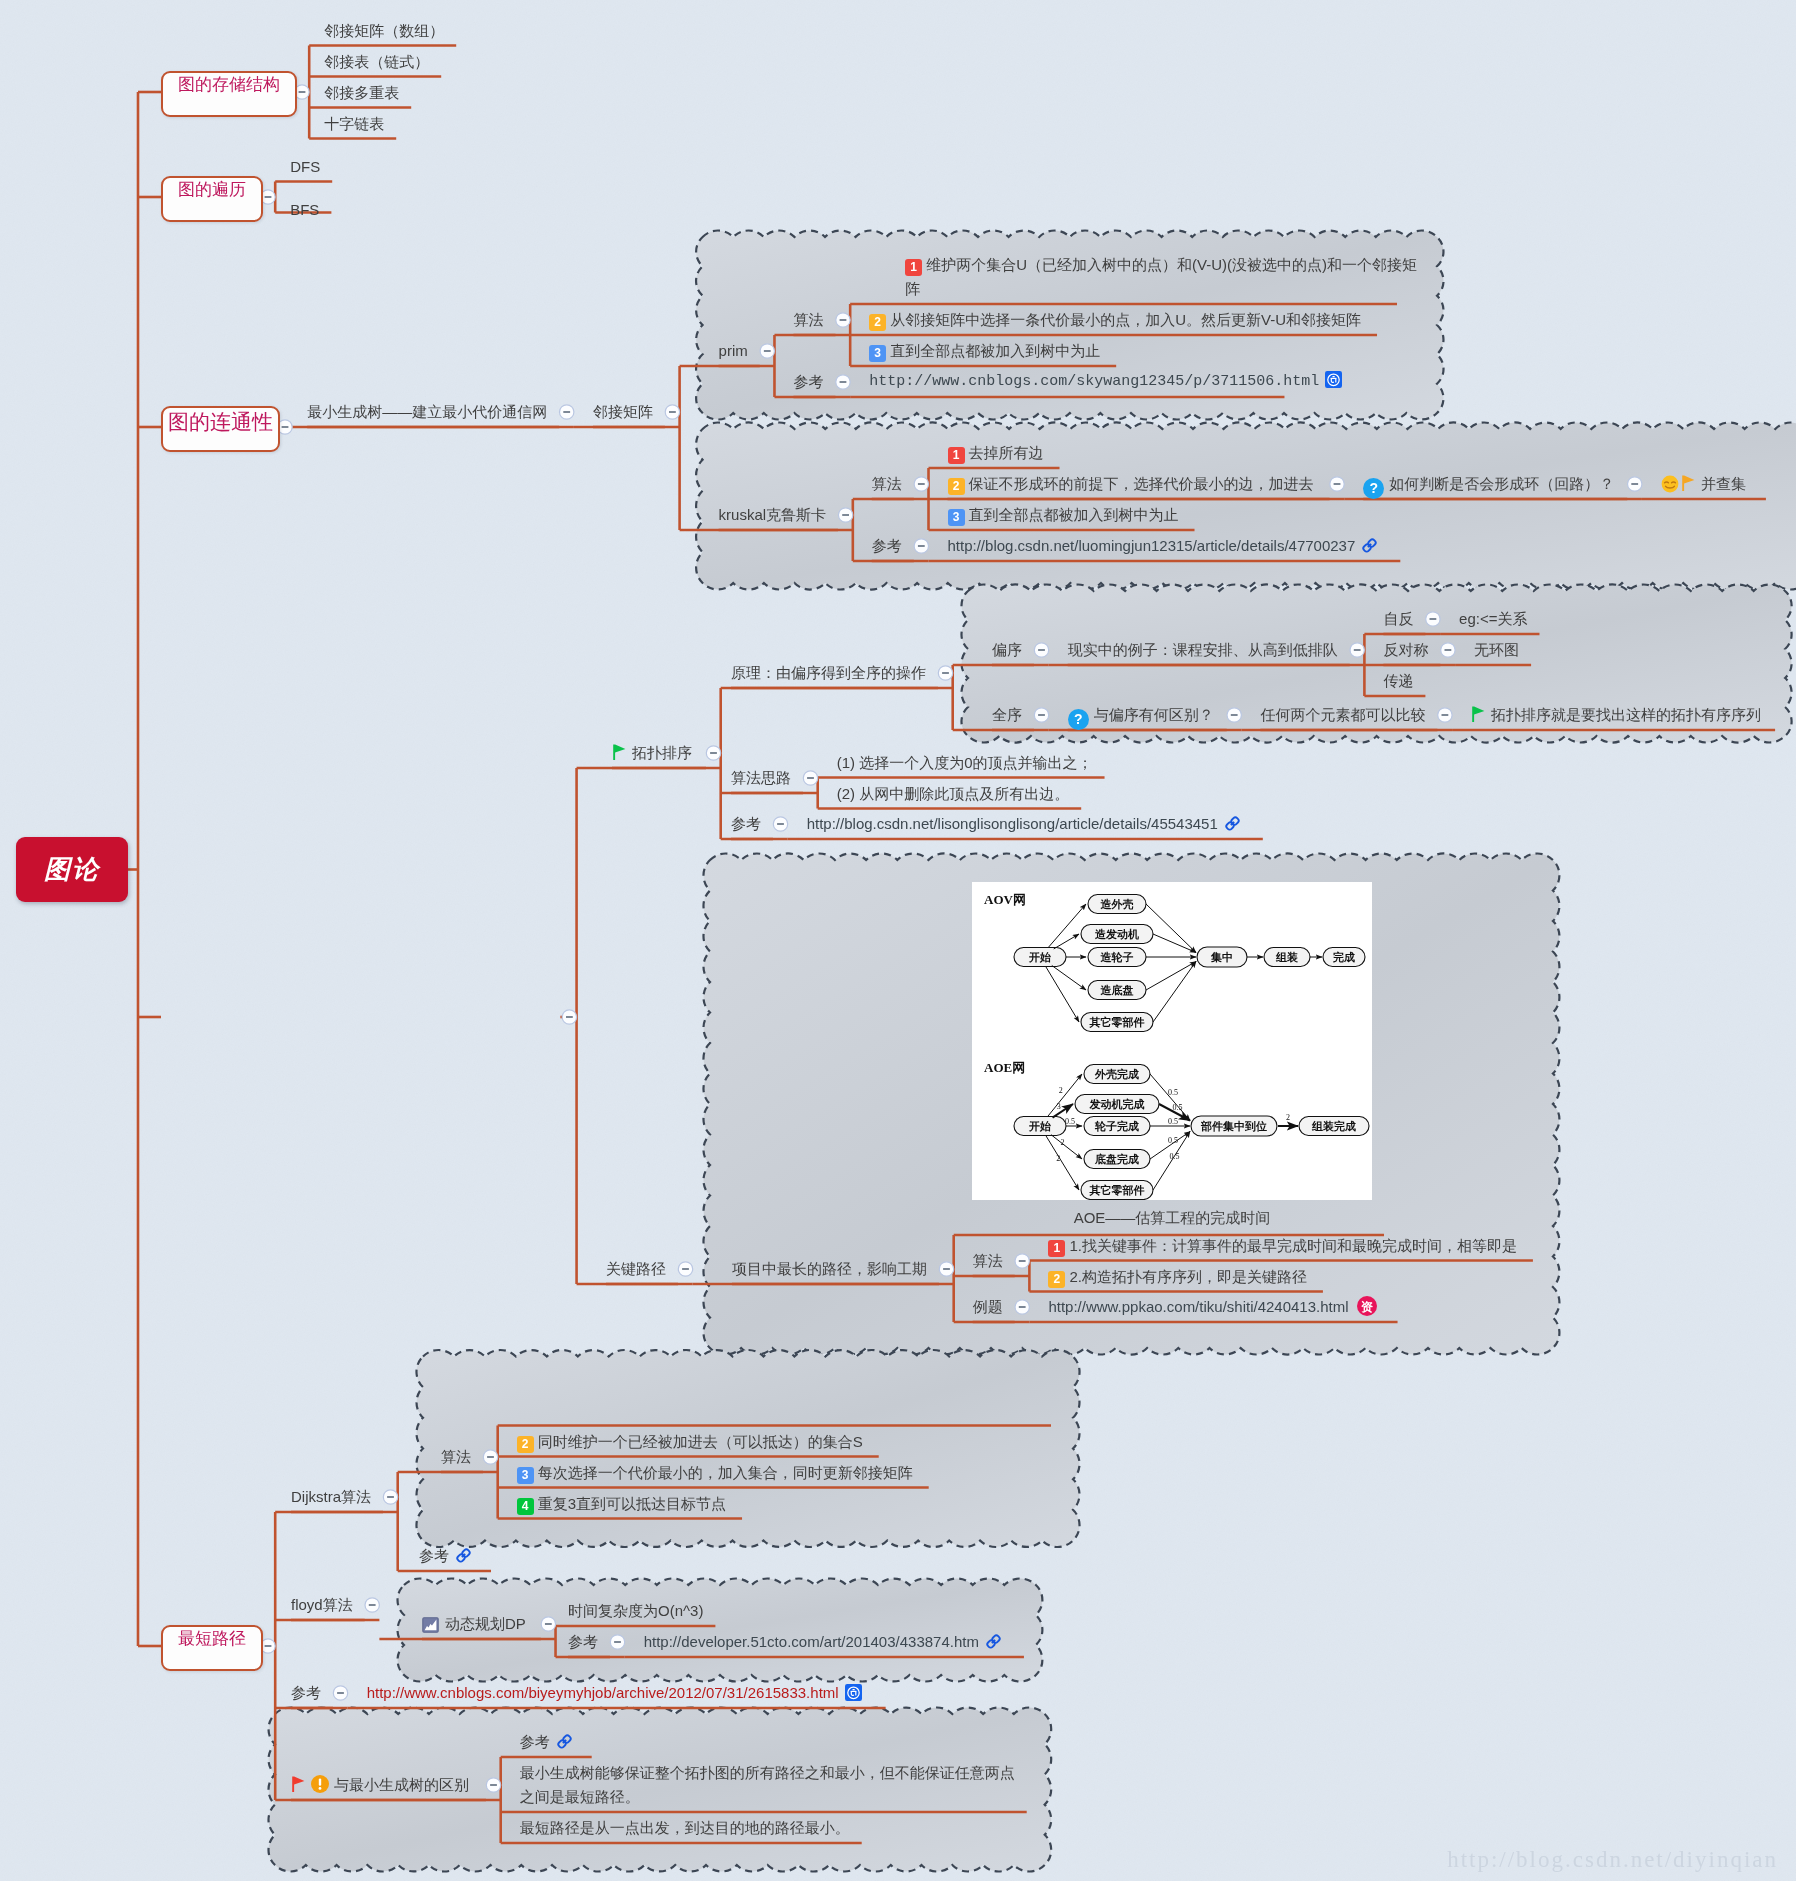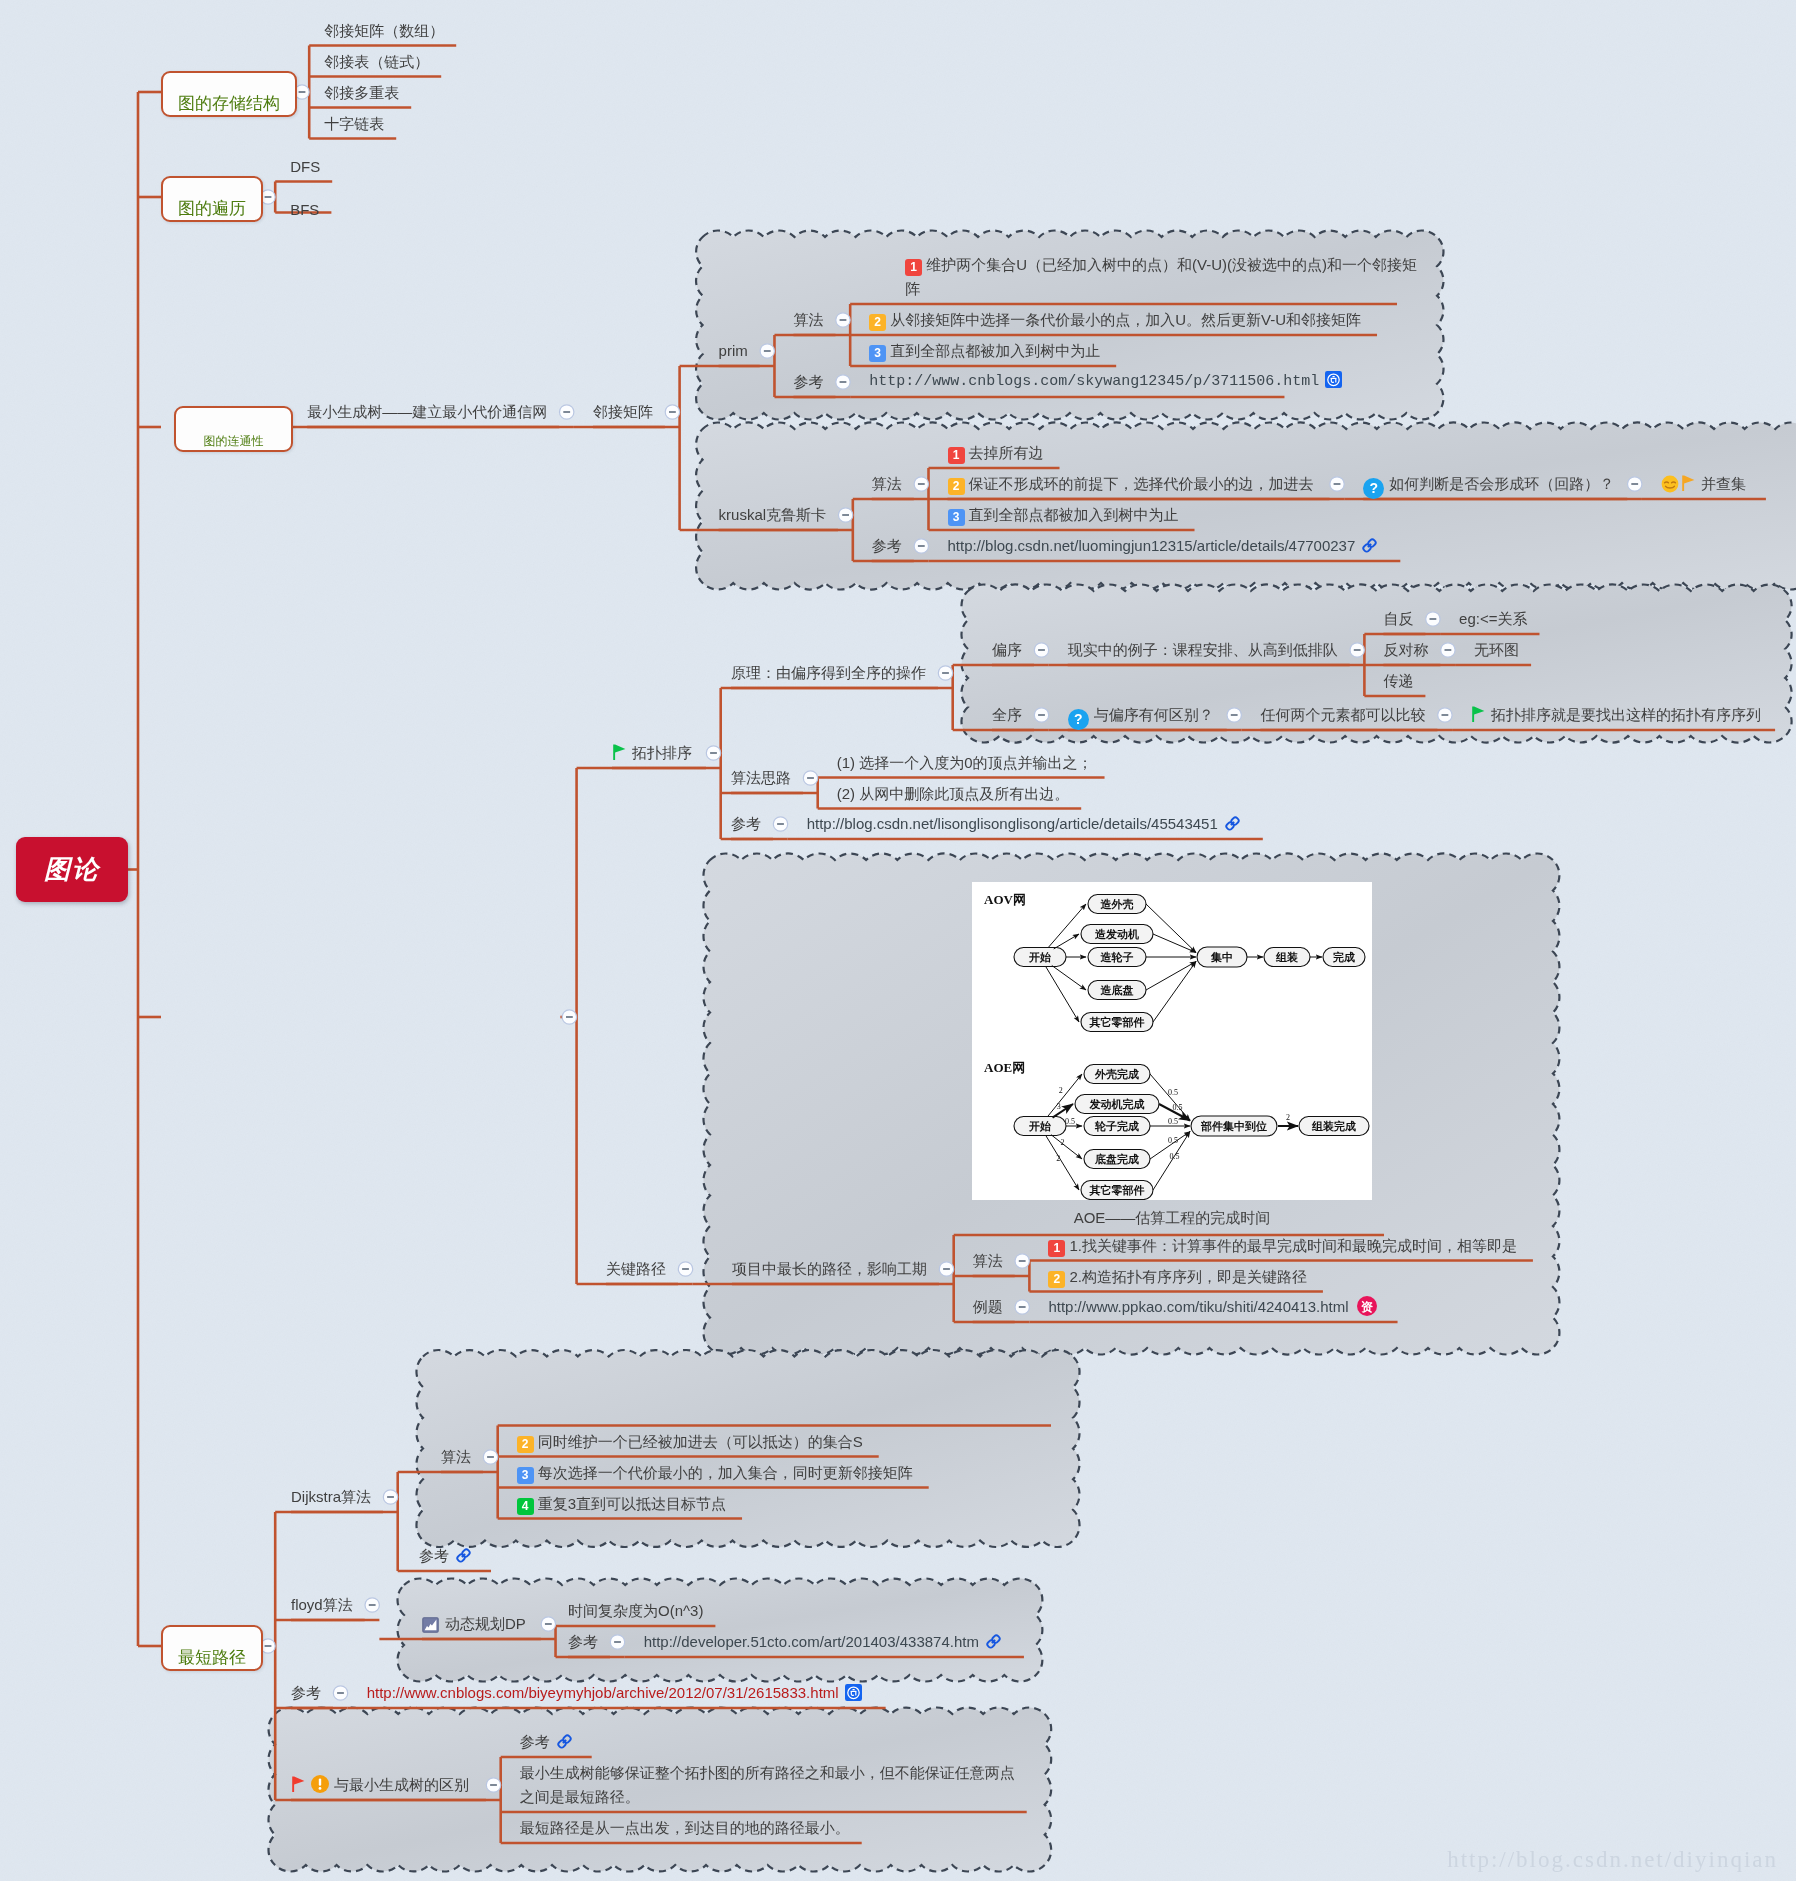--- a/index.html
+++ b/index.html
@@ -11,22 +11,22 @@
 #grain{position:absolute;left:0;top:0;width:1796px;height:1881px;opacity:.28;
   pointer-events:none;}
 #stage{position:absolute;left:0;top:0;width:1796px;height:1881px;}
 #svg{position:absolute;left:0;top:0;}
 .lbl{position:absolute;white-space:pre;color:#3f3f3f;line-height:24px;font-size:15px;}
 .lbl .tx{white-space:pre;}
 .central{position:absolute;background:#c4102e;border-radius:9px;color:#fff;
   font-style:italic;font-weight:bold;display:flex;align-items:center;justify-content:center;
   box-shadow:1px 2px 4px rgba(40,50,70,.30);letter-spacing:2px;}
 .nbox{position:absolute;background:#fdfdfd;border:2.4px solid #c0532f;border-radius:9px;
-  display:flex;align-items:flex-end;justify-content:center;box-shadow:1px 1px 3px rgba(40,50,70,.13);
-  color:#4d7c0f;font-size:17px;}
+  display:flex;align-items:flex-start;justify-content:center;box-shadow:1px 1px 3px rgba(40,50,70,.13);
+  color:#be185d;font-size:17px;}
 .mk{display:inline-block;width:17px;height:17px;border-radius:3px;color:#fff;text-align:center;
   font-weight:bold;font-size:12px;line-height:17px;vertical-align:-1px;margin-right:4px;
   font-family:"Liberation Sans",sans-serif;}
 #wm{position:absolute;color:#ccd5e0;font-family:"Liberation Serif",serif;
   letter-spacing:2px;white-space:pre;right:18px;bottom:8px;font-size:23px;}
 
 </style>
 </head>
 <body>
 <div id="paper"></div>
@@ -380,21 +380,21 @@
     </div>
     <div class="lbl" style="left: 324.2px; top: 18.5px;"><span class="tx">邻接矩阵（数组）</span></div>
     <div class="lbl" style="left: 324.2px; top: 49.5px;"><span class="tx">邻接表（链式）</span></div>
     <div class="lbl" style="left: 324.2px; top: 80.5px;"><span class="tx">邻接多重表</span></div>
     <div class="lbl" style="left: 324.2px; top: 111.5px;"><span class="tx">十字链表</span></div>
     <div class="nbox" style="left: 161px; top: 176px; width: 98px; height: 42px; font-size: 17px;">
       <span>图的遍历</span>
     </div>
     <div class="lbl" style="left: 290.2px; top: 154.5px;"><span class="tx">DFS</span></div>
     <div class="lbl" style="left: 290.2px; top: 198px;"><span class="tx">BFS</span></div>
-    <div class="nbox" style="left: 174px; top: 406px; width: 115px; height: 42px; font-size: 12px;">
+    <div class="nbox" style="left: 161px; top: 406px; width: 115px; height: 42px; font-size: 21px;">
       <span>图的连通性</span>
     </div>
     <div class="lbl" style="left: 307.2px; top: 400px;"><span class="tx">最小生成树——建立最小代价通信网</span></div>
     <div class="lbl" style="left: 592.9px; top: 400px;"><span class="tx">邻接矩阵</span></div>
     <div class="lbl" style="left: 718.6px; top: 339px;"><span class="tx">prim</span></div>
     <div class="lbl" style="left: 793.472px; top: 308px;"><span class="tx">算法</span></div>
     <div class="lbl" style="left: 869.172px; top: 253px; margin-left: 36px;"><span class="mk" style="background:#f0453e">1</span><span class="tx">维护两个集合U（已经加入树中的点）和(V-U)(没被选中的点)和一个邻接矩
 阵</span></div>
     <div class="lbl" style="left: 869.172px; top: 308px;"><span class="mk" style="background:#fcb328">2</span><span class="tx">从邻接矩阵中选择一条代价最小的点，加入U。然后更新V-U和邻接矩阵</span></div>
     <div class="lbl" style="left: 869.172px; top: 339px;"><span class="mk" style="background:#4e94f5">3</span><span class="tx">直到全部点都被加入到树中为止</span></div>

